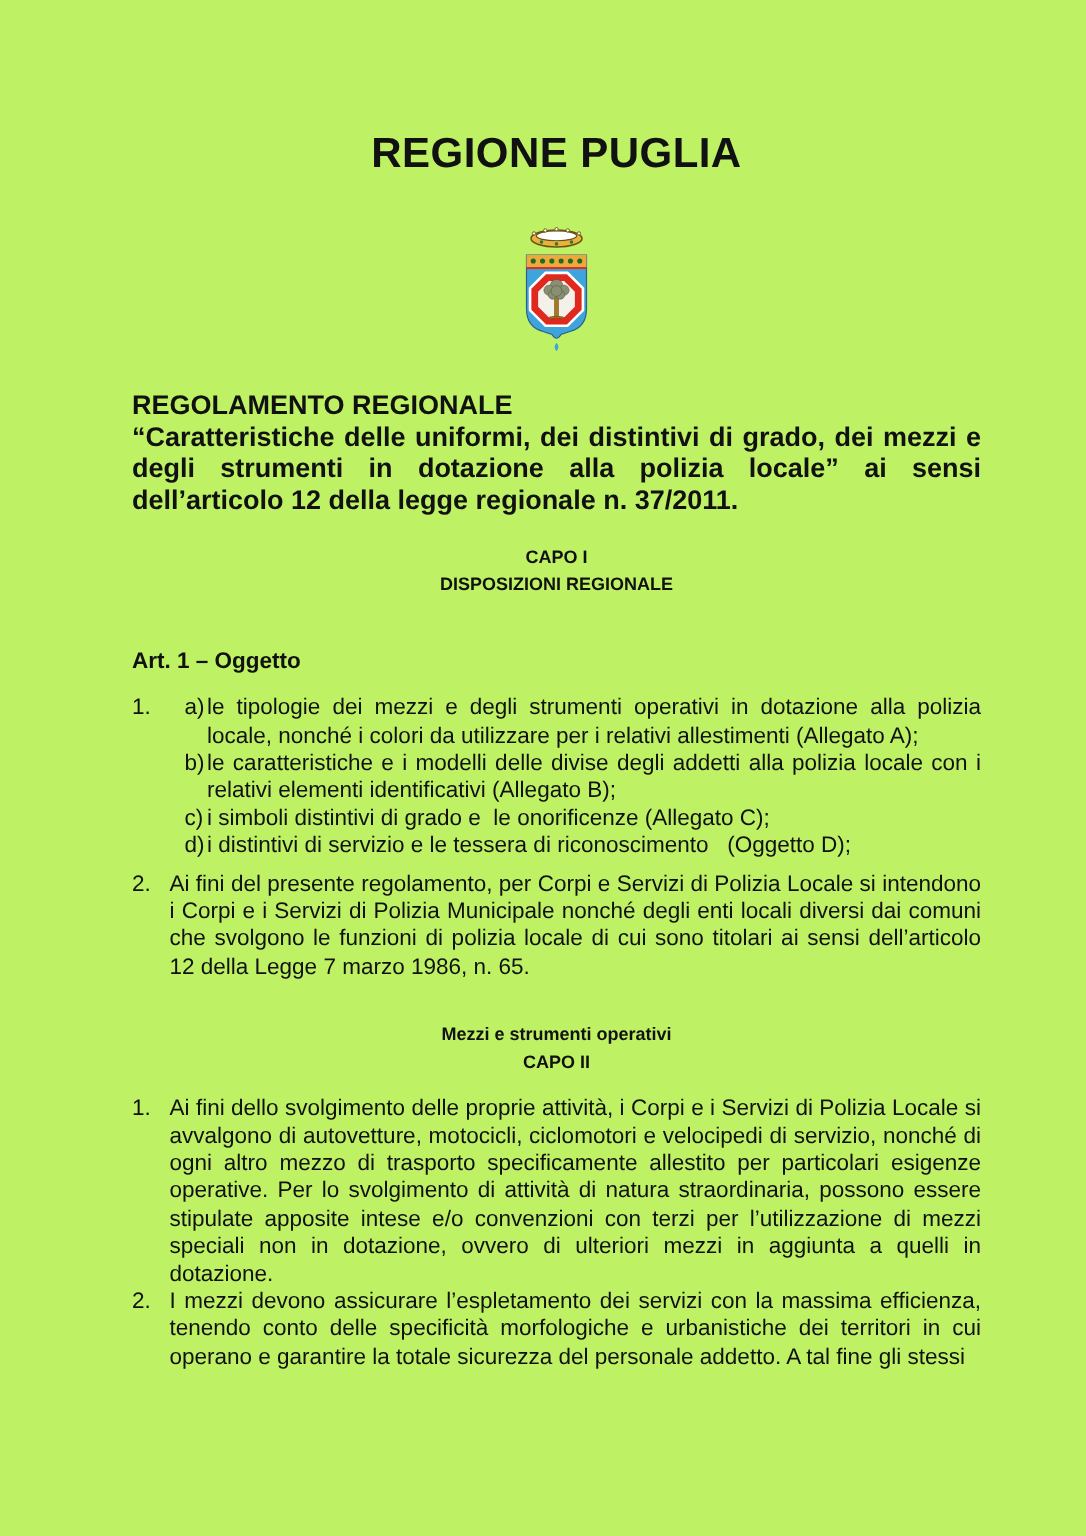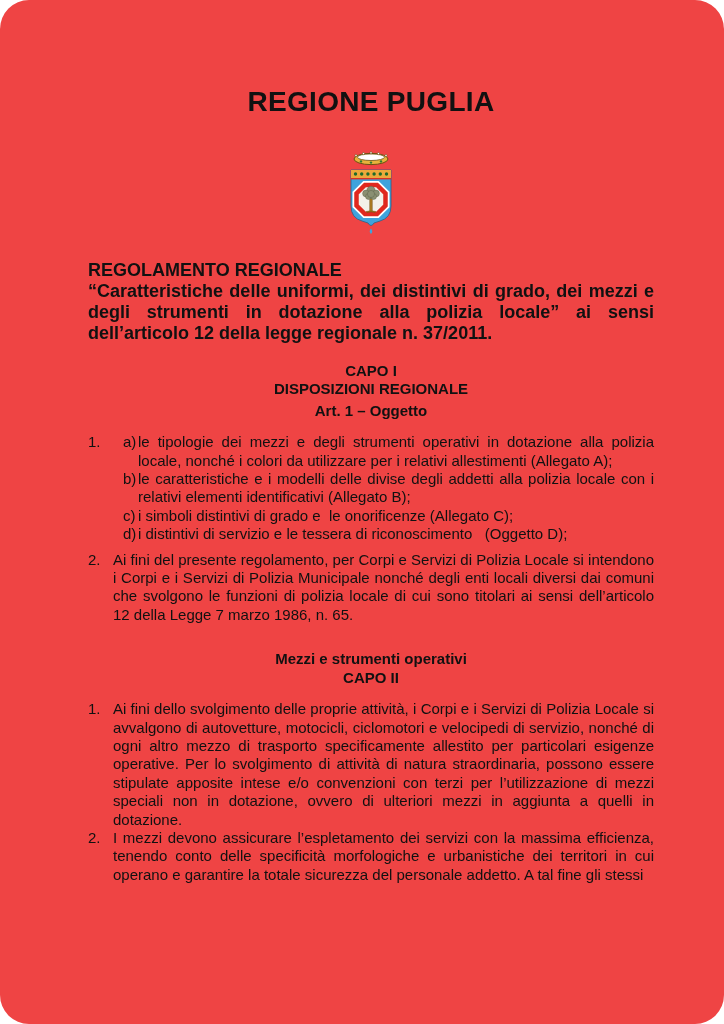--- a/index.html
+++ b/index.html
@@ -1,40 +1,39 @@
 <!DOCTYPE html>
 <html><head>
 <meta charset="utf-8">
 <style>
   html,body{margin:0;padding:0;background:#ffffff;}
   .page{
     position:relative;
     width:724px;height:1024px;
-    background:#ef4444;
+    background:#bef264;
     box-sizing:border-box;
     padding:86px 70px 0 88px;
     overflow:hidden;
     font-family:"Liberation Sans", sans-serif;
     color:#111111;
-    border-radius:29px;
   }
   .doc-title{
     margin:0;
     font-size:28px;line-height:32px;font-weight:bold;
     text-align:center;
     letter-spacing:0.3px;
   }
   .emblem-wrap{margin-top:30px;text-align:center;height:88px;}
   .emblem-wrap svg{display:inline-block;vertical-align:top;}
   .doc-heading{margin-top:24px;font-size:18px;line-height:21px;font-weight:bold;}
   .doc-heading .h-title{text-align:left;}
   .doc-heading .h-sub{text-align:justify;}
-  .chapter-head{margin-top:18px;font-size:15px;line-height:18.4px;font-weight:bold;text-align:center;}
+  .chapter-head{margin-top:18px;font-size:12px;line-height:18.4px;font-weight:bold;text-align:center;}
   .chapter-head.second{margin-top:26px;}
-  .article-title{margin-top:3px;font-size:15px;line-height:18.4px;font-weight:bold;text-align:center;}
+  .article-title{margin-top:33px;font-size:15px;line-height:18.4px;font-weight:bold;text-align:left;}
   .list{margin-top:13px;font-size:15px;line-height:18.4px;}
   .li{display:flex;}
   .li .num{flex:0 0 25px;width:25px;}
   .li .body{flex:1;min-width:0;}
   .txt{text-align:justify;white-space:pre-wrap;}
   .sub{padding-left:10px;}
   .sub .letter{flex:0 0 15px;width:15px;}
   .item-gap{margin-top:7px;}
 </style>
 </head>

